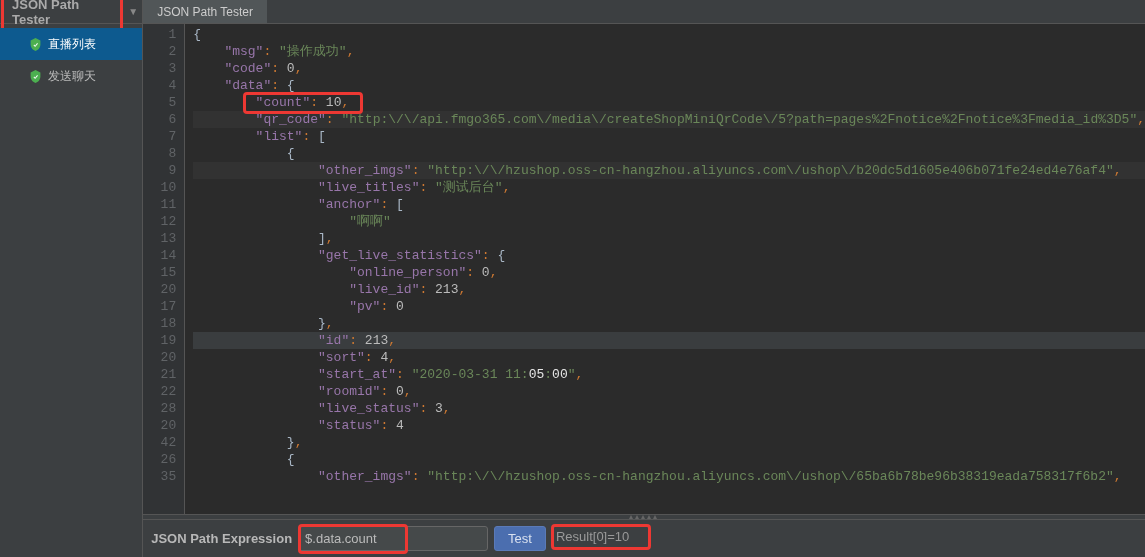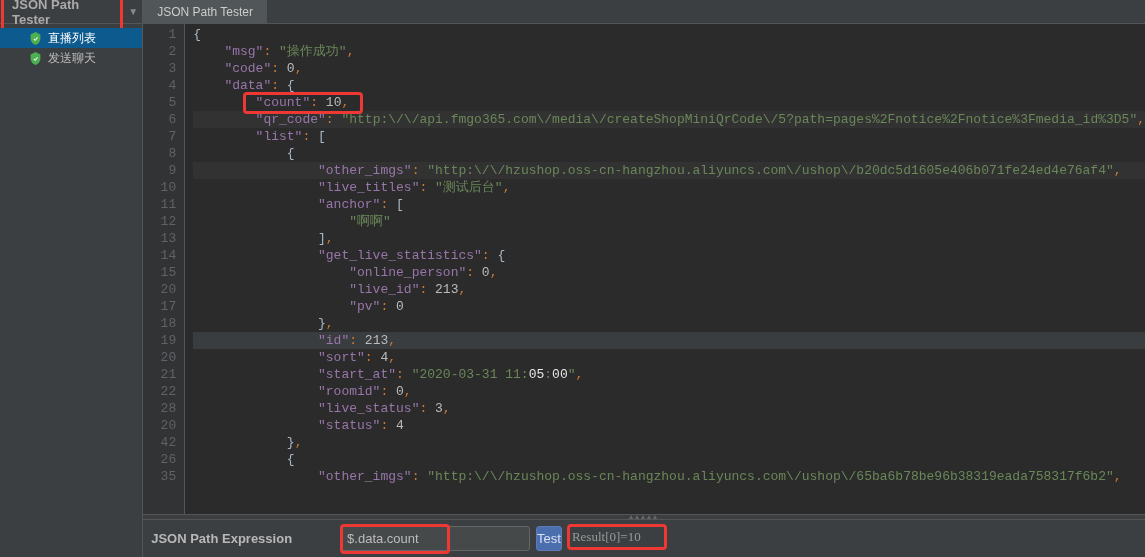--- a/index.html
+++ b/index.html
@@ -43,21 +43,21 @@
       color: #888;
       font-size: 10px;
     }
     .tree {
       padding: 4px 0;
     }
     .tree-item {
       display: flex;
       align-items: center;
       padding: 2px 4px 2px 28px;
-      height: 20px;
+      height: 32px;
       cursor: pointer;
     }
     .tree-item.selected {
       background: #0d5a8f;
       color: #fff;
     }
     .tree-item .shield-icon {
       width: 14px;
       height: 14px;
       margin-right: 6px;
@@ -153,21 +153,20 @@
     .expr-label {
       font-weight: bold;
       color: #b8b8b8;
       white-space: nowrap;
       font-size: 13px;
     }
     .expr-input-wrap {
       position: relative;
       flex: 1;
       display: flex;
-      margin-left: 42px;
     }
     .expr-input {
       flex: 1;
       background: #45494a;
       border: 1px solid #666;
       color: #bbbbbb;
       padding: 4px 6px;
       font-size: 13px;
       border-radius: 3px;
     }
@@ -178,33 +177,32 @@
       width: 110px;
       height: 30px;
       border: 3px solid #ed3833;
       border-radius: 4px;
       pointer-events: none;
     }
     .test-btn {
       background: #4b6eaf;
       color: #d8e0ef;
       border: 1px solid #5a7ab8;
-      padding: 4px 0;
+      padding: 4px 13px;
       border-radius: 3px;
       font-size: 13px;
       cursor: pointer;
     }
     .result-row {
       position: relative;
     }
     .result-text {
       color: #999;
       padding: 3px 4px;
       font-size: 13px;
-      font-family: Liberation Serif, serif;
     }
     .result-highlight {
       position: absolute;
       left: -1px;
       top: -2px;
       width: 100px;
       height: 26px;
       border: 3px solid #ed3833;
       border-radius: 4px;
       pointer-events: none;

